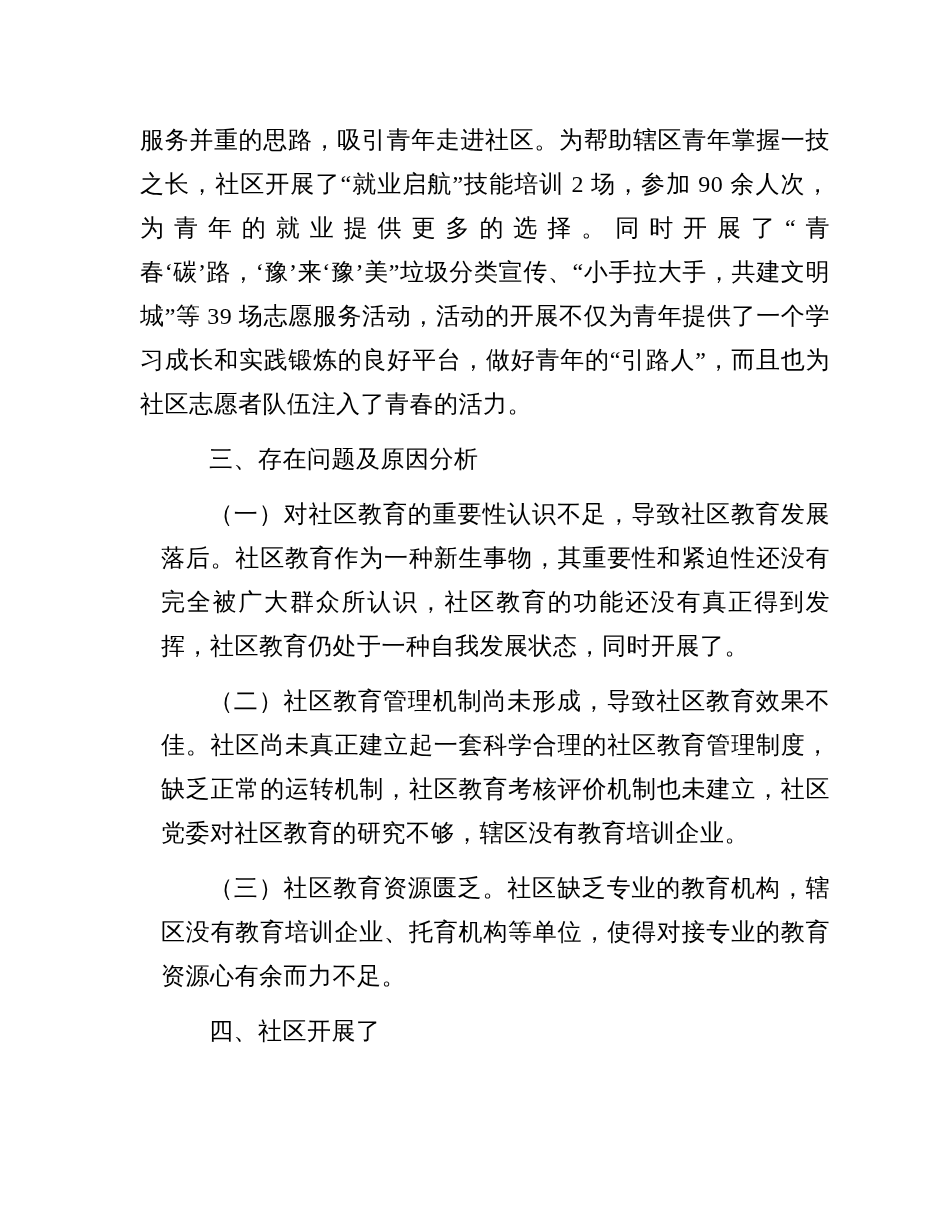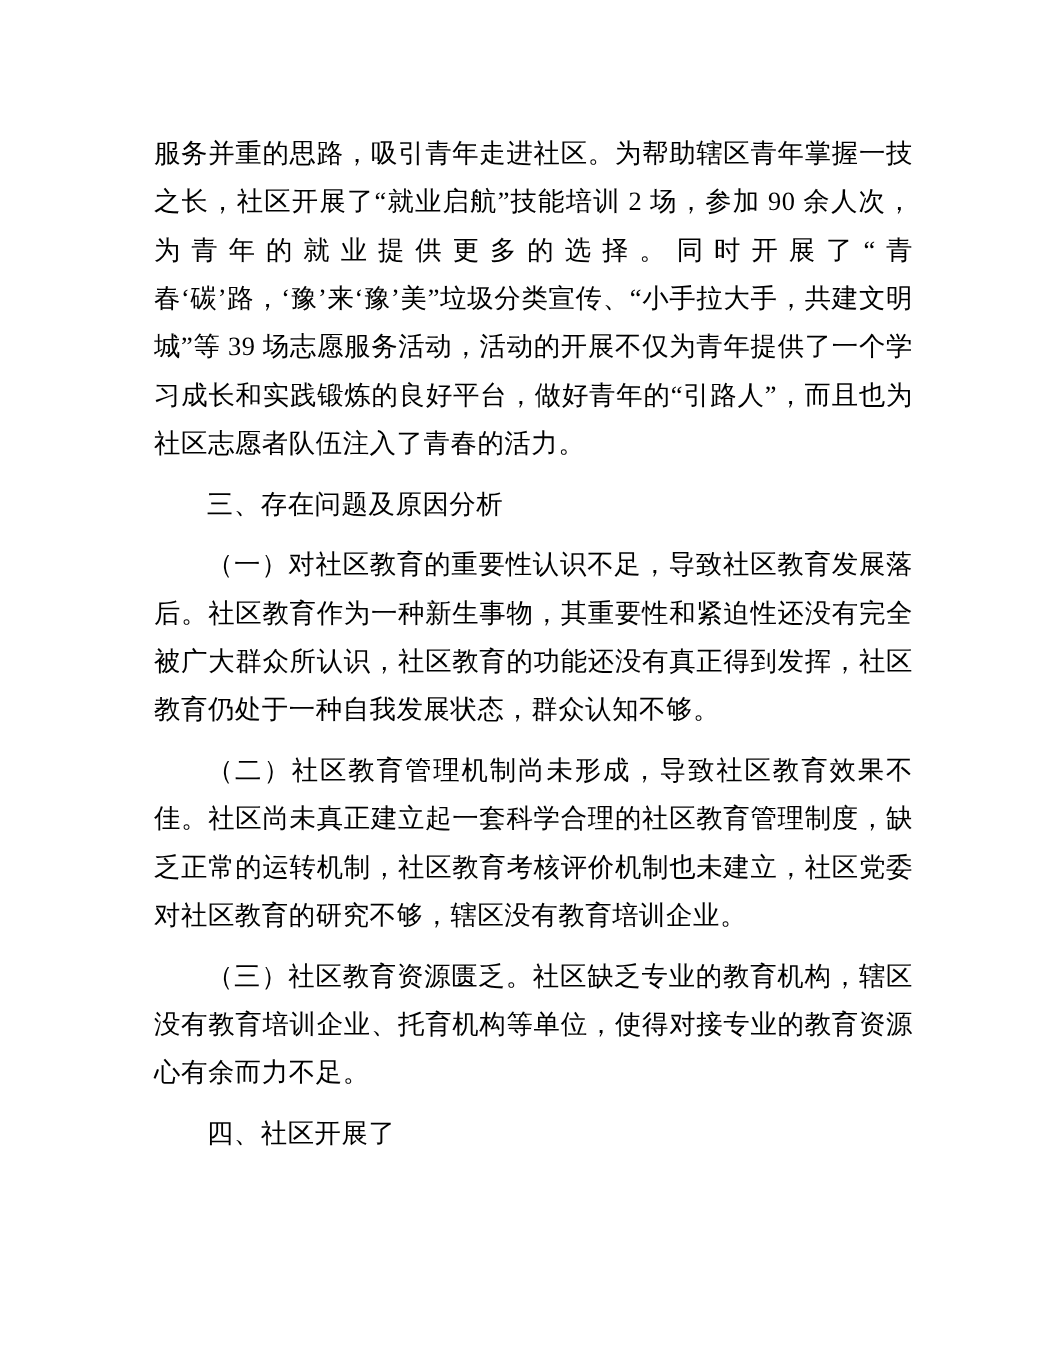--- a/index.html
+++ b/index.html
@@ -24,30 +24,31 @@
   .doc-body p {
     margin: 0 0 11px 0;
     font-size: 24px;
     line-height: 44px;
     text-align: justify;
     letter-spacing: 0.5px;
     word-break: break-all;
   }
   .doc-body p.indent {
     text-indent: 2em;
+    margin-left: 21px;
   }
   .doc-body p.no-indent {
     text-indent: 0;
   }
 </style>
 </head>
 <body>
 
 <div class="page">
   <div class="doc-body" id="doc-body">
       <p class="no-indent">服务并重的思路，吸引青年走进社区。为帮助辖区青年掌握一技之长，社区开展了“就业启航”技能培训 2 场，参加 90 余人次，为青年的就业提供更多的选择。同时开展了“青春‘碳’路，‘豫’来‘豫’美”垃圾分类宣传、“小手拉大手，共建文明城”等 39 场志愿服务活动，活动的开展不仅为青年提供了一个学习成长和实践锻炼的良好平台，做好青年的“引路人”，而且也为社区志愿者队伍注入了青春的活力。</p>
       <p class="indent">三、存在问题及原因分析</p>
-      <p class="indent">（一）对社区教育的重要性认识不足，导致社区教育发展落后。社区教育作为一种新生事物，其重要性和紧迫性还没有完全被广大群众所认识，社区教育的功能还没有真正得到发挥，社区教育仍处于一种自我发展状态，群众认知不够。</p>
+      <p class="indent">（一）对社区教育的重要性认识不足，导致社区教育发展落后。社区教育作为一种新生事物，其重要性和紧迫性还没有完全被广大群众所认识，社区教育的功能还没有真正得到发挥，社区教育仍处于一种自我发展状态，同时开展了。</p>
       <p class="indent">（二）社区教育管理机制尚未形成，导致社区教育效果不佳。社区尚未真正建立起一套科学合理的社区教育管理制度，缺乏正常的运转机制，社区教育考核评价机制也未建立，社区党委对社区教育的研究不够，辖区没有教育培训企业。</p>
       <p class="indent">（三）社区教育资源匮乏。社区缺乏专业的教育机构，辖区没有教育培训企业、托育机构等单位，使得对接专业的教育资源心有余而力不足。</p>
       <p class="indent">四、社区开展了</p>
     </div>
 </div>
 
 </body></html>

